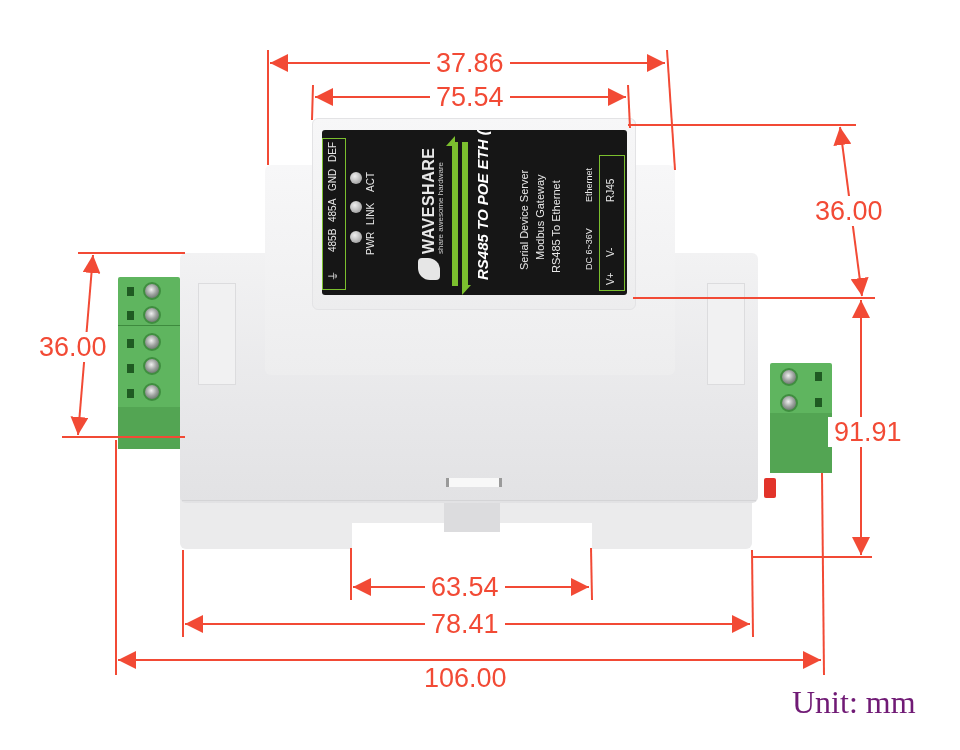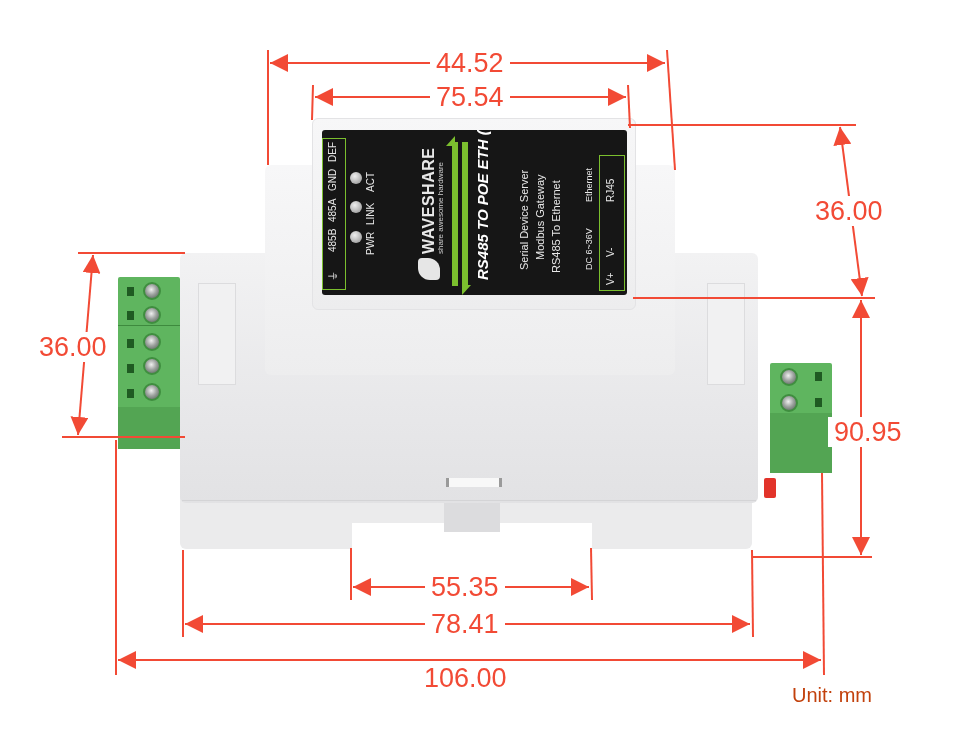--- a/index.html
+++ b/index.html
@@ -1,19 +1,19 @@
 <!DOCTYPE html>
 <html><head>
 <meta charset="utf-8">
 <style>
   html, body { margin:0; padding:0; background:#ffffff; }
   body { width:960px; height:750px; position:relative; overflow:hidden; font-family:"DejaVu Sans", sans-serif; }
   .abs { position:absolute; }
   .dim-label { position:absolute; color:#f24a35; font-family:"Liberation Sans", "DejaVu Sans", sans-serif; font-size:27px; background:#ffffff; padding:0 6px; line-height:30px; white-space:nowrap; }
-  .unit-label { position:absolute; color:#c2410c; font-family:Liberation Sans, sans-serif; font-size:20px; }
+  .unit-label { position:absolute; color:#701a75; font-family:Liberation Serif, serif; font-size:32px; }
   
   .case { position:absolute; background:linear-gradient(180deg,#f2f2f3 0%,#e8e8ea 60%,#e2e2e4 100%); border-radius:6px; }
   .case.light { background:linear-gradient(180deg,#f7f7f8 0%,#ededee 100%); }
   .panel-inset { position:absolute; border:1px solid #dcdcde; background:#f1f1f2; }
   .label-plate { position:absolute; background:#161616; border-radius:3px; overflow:hidden; }
   .vtext { position:absolute; transform-origin:left top; transform:rotate(-90deg); white-space:nowrap; color:#e8e8e8; font-family:"Liberation Sans", "DejaVu Sans", sans-serif; }
   .term { position:absolute; background:#5fb55f; }
   .screw { position:absolute; width:18px; height:18px; border-radius:50%; background:radial-gradient(circle at 45% 40%, #f0f0f0 0%, #9ea3a0 45%, #4a5a4c 100%); border:2px solid #3f8e3f; box-sizing:border-box; }
   .hole { position:absolute; width:7px; height:9px; background:#1f5a22; }
   .led { position:absolute; width:12px; height:12px; border-radius:50%; background:radial-gradient(circle at 40% 35%, #eeeeee, #8d8d8d); }
@@ -139,22 +139,22 @@
     <line x1="183" y1="550" x2="183" y2="637"></line>
     <line x1="752" y1="550" x2="753" y2="637"></line>
     <line x1="185" y1="624" x2="750" y2="624" marker-start="url(#ah)" marker-end="url(#ah)"></line>
 
     <line x1="116" y1="440" x2="116" y2="675"></line>
     <line x1="822" y1="473" x2="824" y2="675"></line>
     <line x1="118" y1="660" x2="821" y2="660" marker-start="url(#ah)" marker-end="url(#ah)"></line>
   </g>
 </svg>
 
-<div class="dim-label" style="left:430px;top:48px;">44.52</div>
+<div class="dim-label" style="left:430px;top:48px;">37.86</div>
 <div class="dim-label" style="left:430px;top:82px;">75.54</div>
 <div class="dim-label" style="left:809px;top:196px;">36.00</div>
 <div class="dim-label" style="left:33px;top:332px;">36.00</div>
-<div class="dim-label" style="left:828px;top:417px;">90.95</div>
-<div class="dim-label" style="left:425px;top:572px;">55.35</div>
+<div class="dim-label" style="left:828px;top:417px;">91.91</div>
+<div class="dim-label" style="left:425px;top:572px;">63.54</div>
 <div class="dim-label" style="left:425px;top:609px;">78.41</div>
 <div class="dim-label" style="left:418px;top:645px;margin-top:18px;">106.00</div>
 
 <div class="unit-label" style="left:792px;top:684px;">Unit: mm</div>
 
 </body></html>

